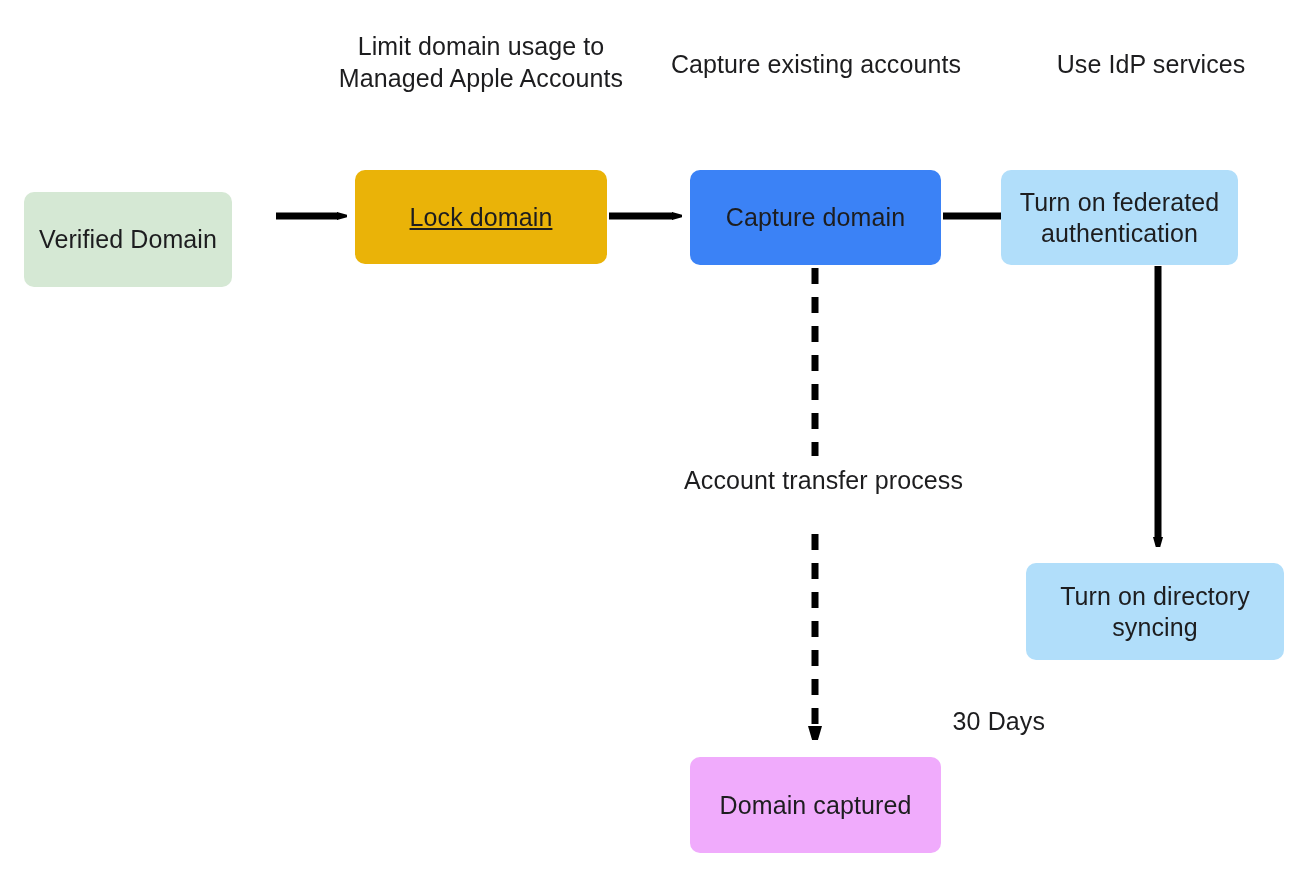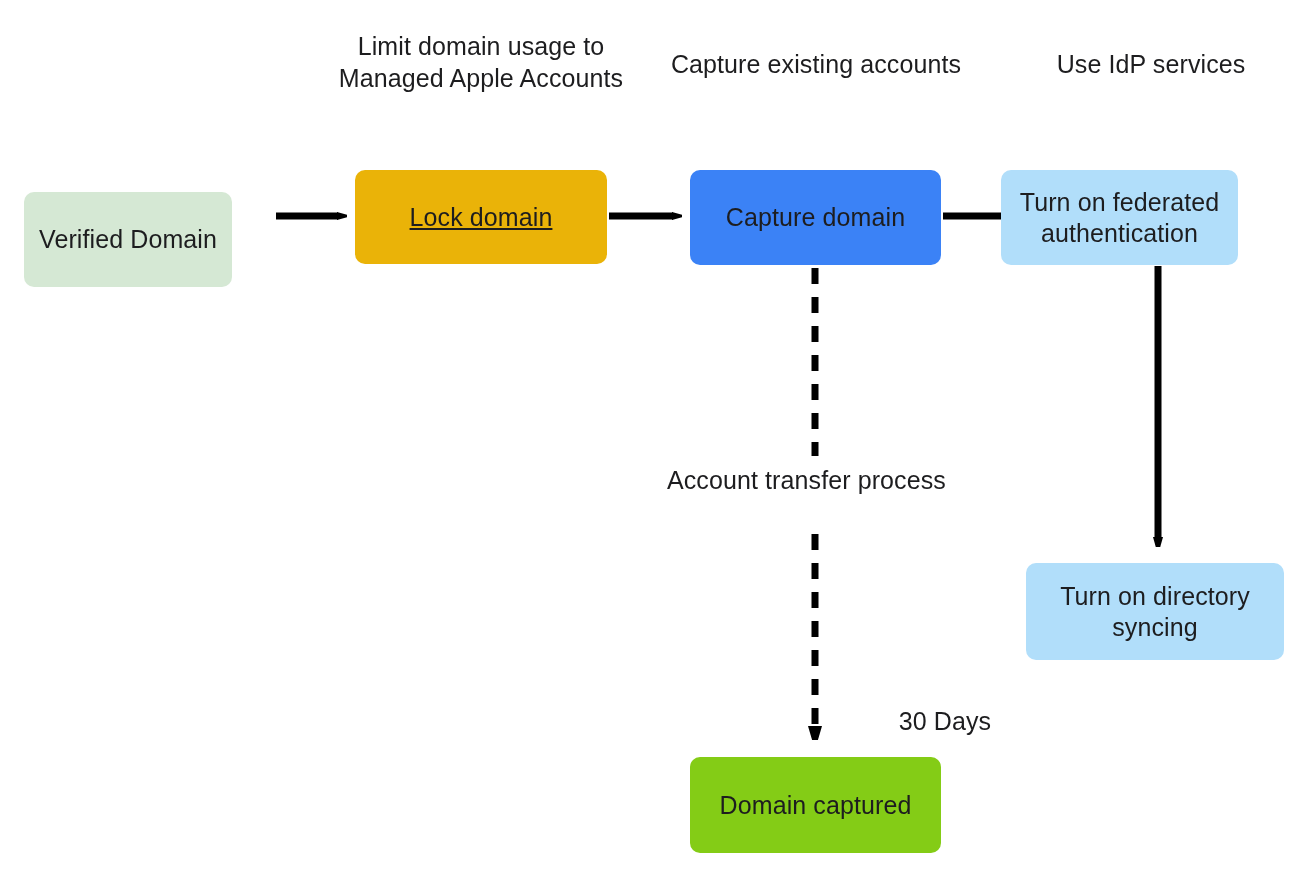--- a/index.html
+++ b/index.html
@@ -47,28 +47,28 @@
     box-sizing: border-box;
     text-align: center;
     color: #1d1d1f;
     font-size: 25px;
     line-height: 1.28;
     letter-spacing: 0.1px;
   }
   .edge-label {
     position: absolute;
     box-sizing: border-box;
-    text-align: left;
+    text-align: right;
     color: #1d1d1f;
     font-size: 25px;
     line-height: 1.28;
     letter-spacing: 0.1px;
   }
   .edge-label.left-aligned {
-    text-align: center;
+    text-align: right;
   }
 
   
   #node-verified-domain   { left: 24px;   top: 168px; width: 208px; height: 95px; margin-top: 24px; }
   #node-lock-domain       { left: 355px;  top: 170px; width: 252px; height: 94px; }
   #node-capture-domain    { left: 690px;  top: 170px; width: 251px; height: 95px; }
   #node-federated-auth    { left: 1001px; top: 170px; width: 237px; height: 95px; }
   #node-directory-sync    { left: 1026px; top: 563px; width: 258px; height: 97px; }
   #node-domain-captured   { left: 690px;  top: 757px; width: 251px; height: 96px; }
 
@@ -121,19 +121,19 @@
   <div class="node" id="node-verified-domain" style="background:#d5e8d4;">Verified Domain</div>
 
   <div class="node" id="node-lock-domain" style="background:#eab308;text-decoration:underline;">Lock domain</div>
 
   <div class="node" id="node-capture-domain" style="background:#3b82f6;">Capture domain</div>
 
   <div class="node" id="node-federated-auth" style="background:#b1defa;">Turn on federated authentication</div>
 
   <div class="node" id="node-directory-sync" style="background:#b1defa;">Turn on directory syncing</div>
 
-  <div class="node" id="node-domain-captured" style="background:#84cc16;">Domain captured</div>
+  <div class="node" id="node-domain-captured" style="background:#f0abfc;">Domain captured</div>
 
   <div class="edge-label" id="label-account-transfer">Account transfer process</div>
 
   <div class="edge-label left-aligned" id="label-30-days">30 Days</div>
 
 </div>
 
 </body></html>

